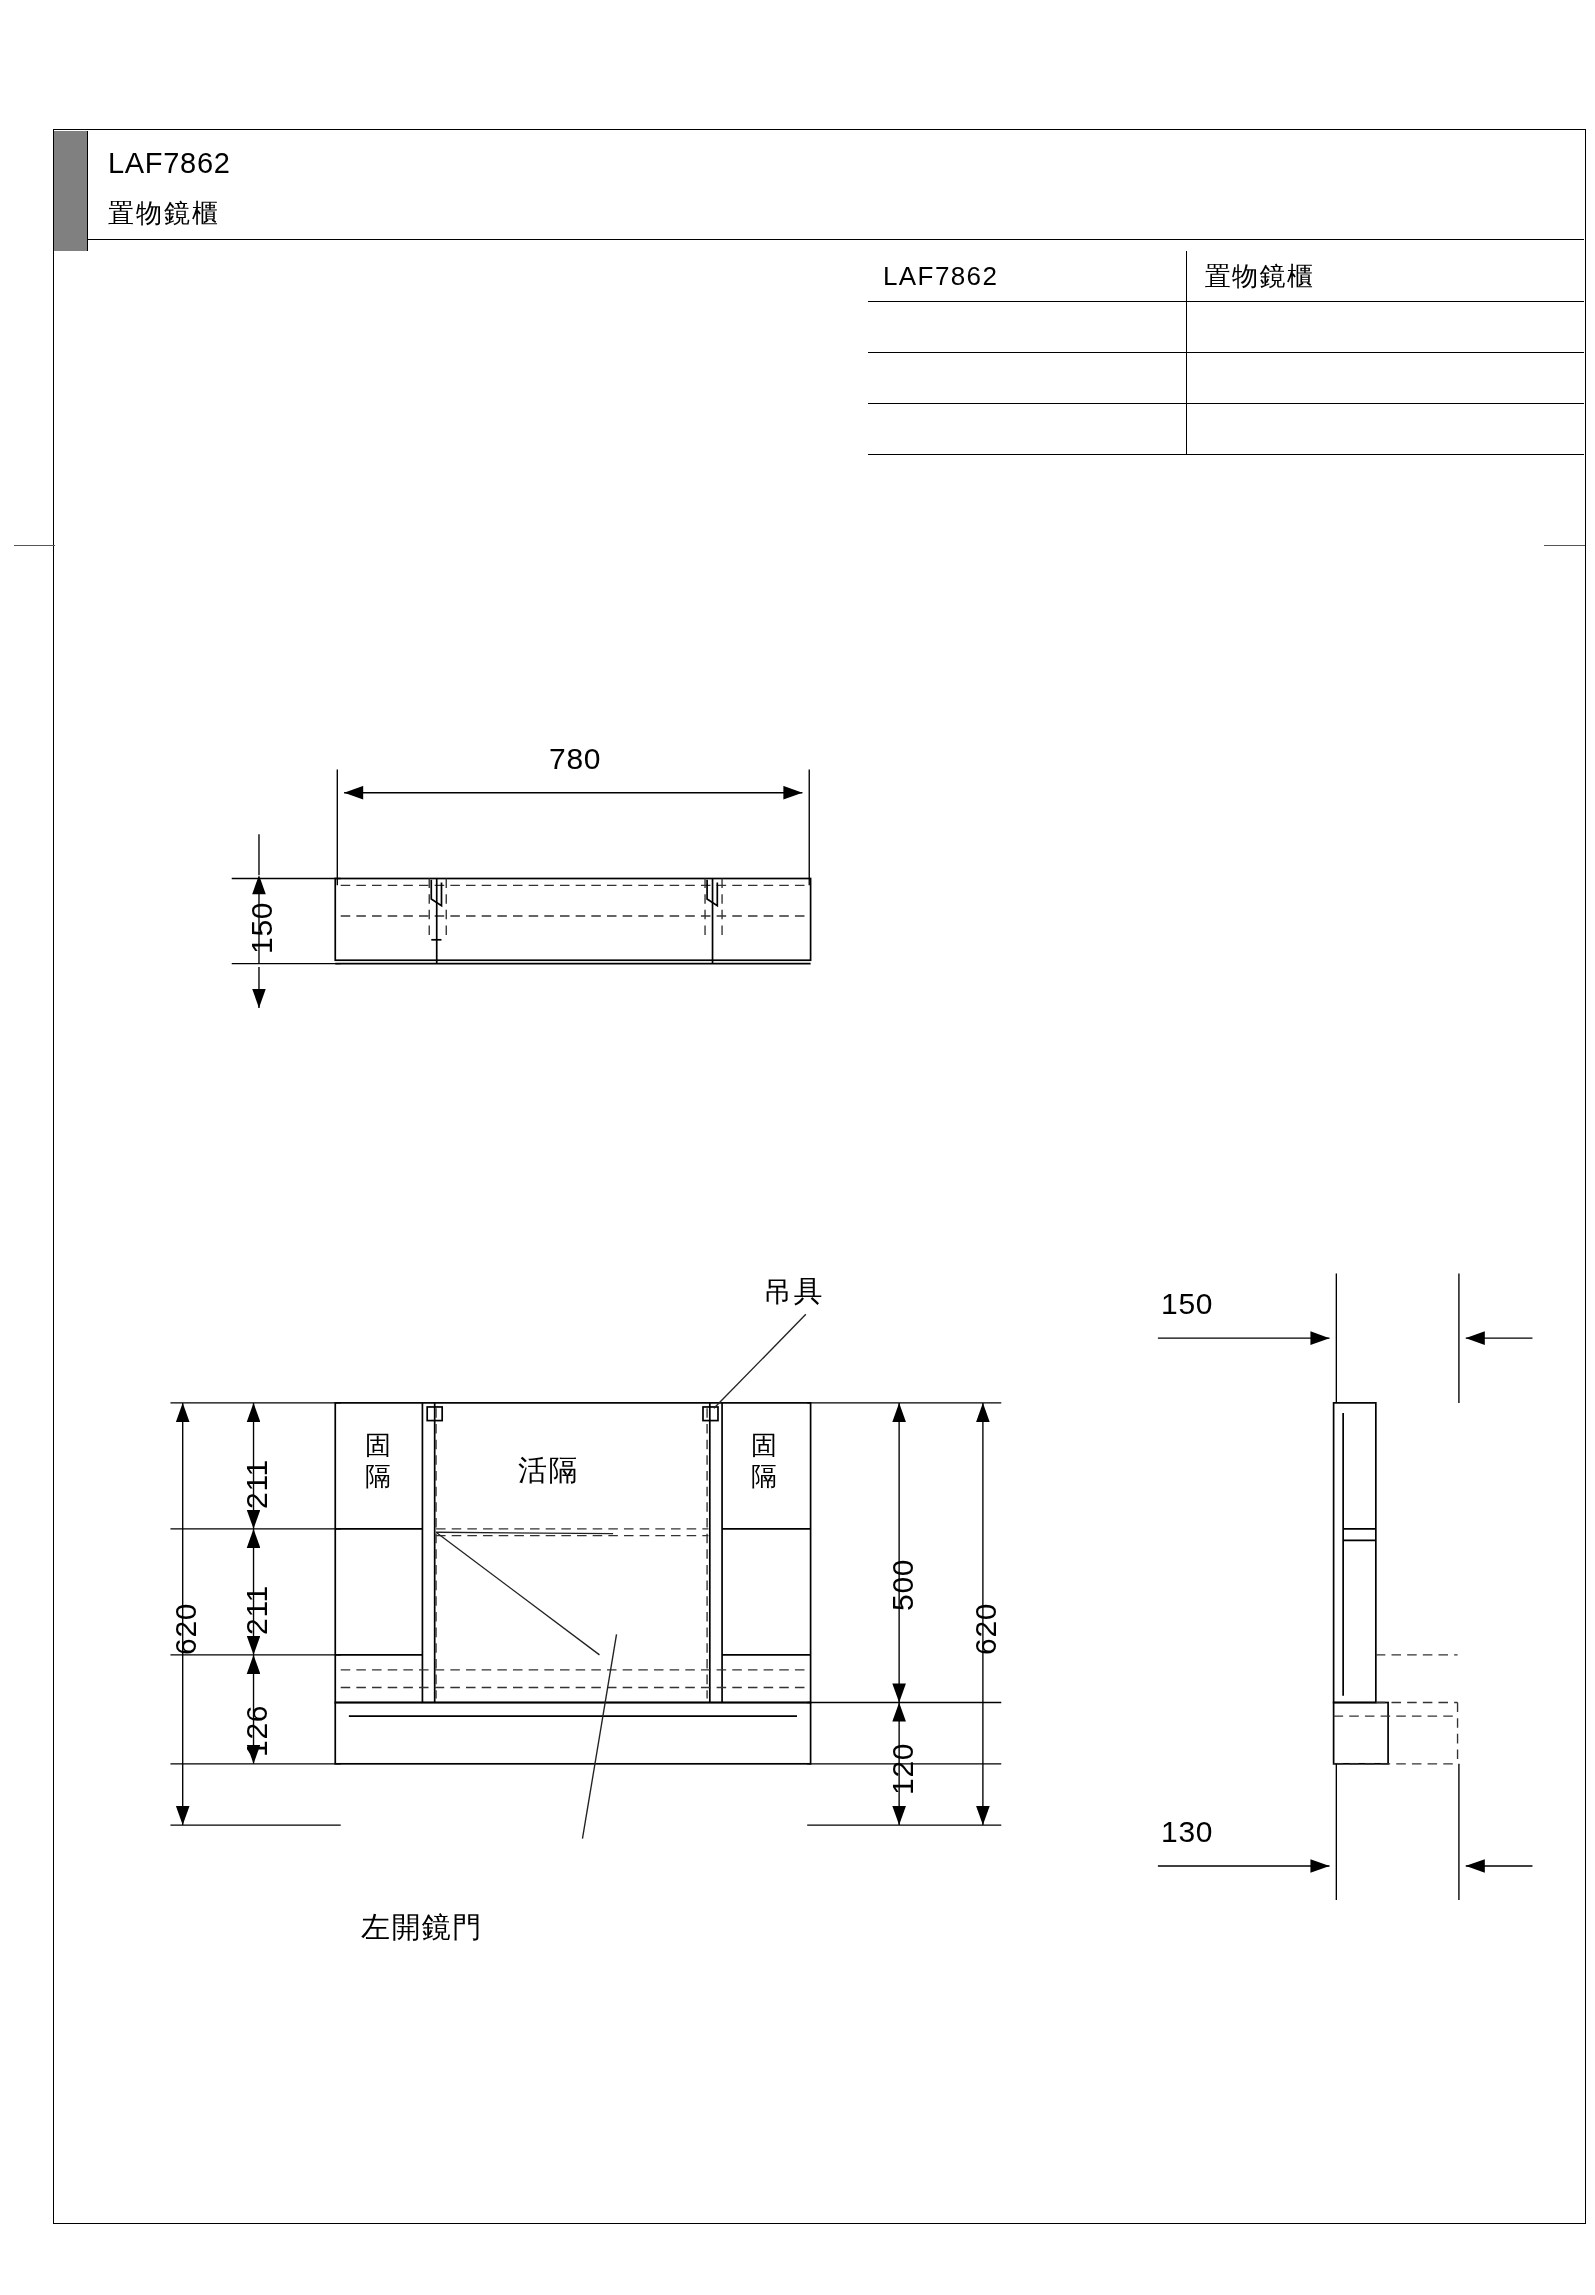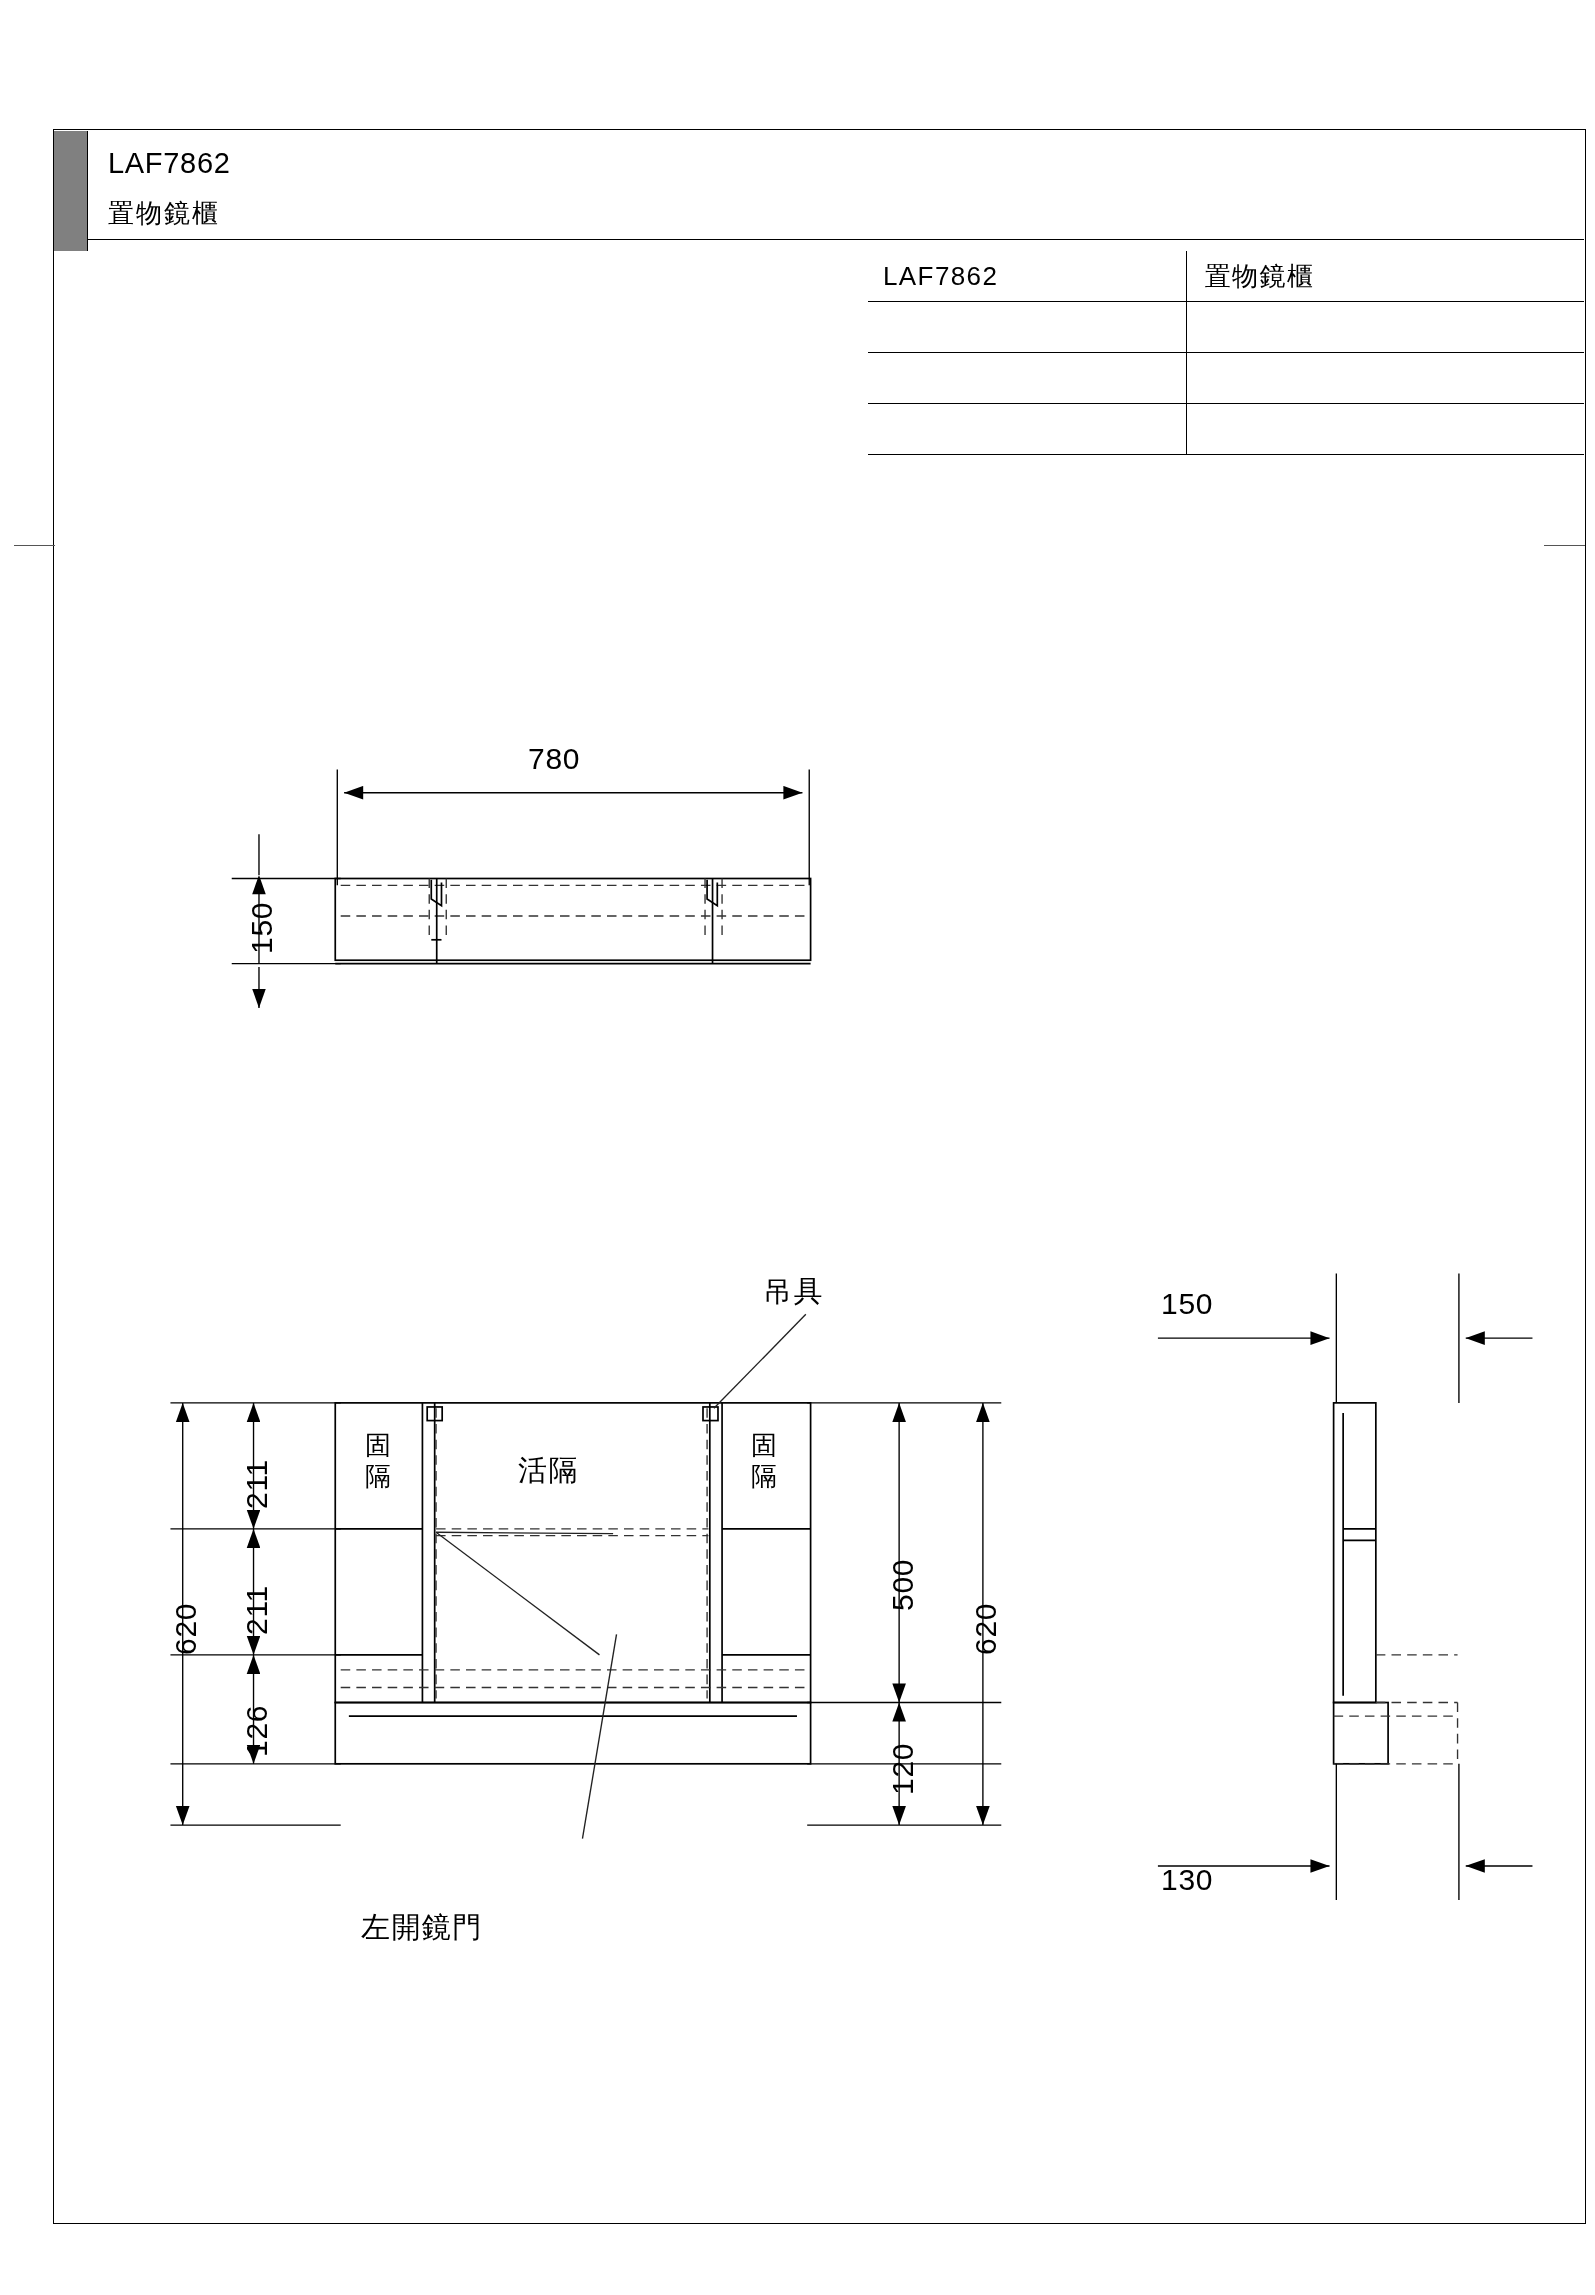--- a/index.html
+++ b/index.html
@@ -332,36 +332,36 @@
       <line x1="2142" y1="2590" x2="2142" y2="2790"></line>
 
       <line x1="1700" y1="1965" x2="1952" y2="1965" marker-end="url(#ar)"></line>
       <line x1="2152" y1="1965" x2="2250" y2="1965" marker-start="url(#arS)"></line>
 
       <line x1="1700" y1="2740" x2="1952" y2="2740" marker-end="url(#ar)"></line>
       <line x1="2152" y1="2740" x2="2250" y2="2740" marker-start="url(#arS)"></line>
     </g>
   </svg>
 
-  <div class="dim-txt" style="left:528px; top:742px;">780</div>
+  <div class="dim-txt" style="left:549px; top:742px;">780</div>
   <div class="dim-txt vert" style="left:245px; top:954px;">150</div>
 
   <div class="dim-txt vert" style="left:169px; top:1655px;">620</div>
   <div class="dim-txt vert" style="left:240px; top:1509px;">211</div>
   <div class="dim-txt vert" style="left:240px; top:1635px;">211</div>
   <div class="dim-txt vert" style="left:240px; top:1757px;">126</div>
 
   <div class="dim-txt vert" style="left:886px; top:1611px;">500</div>
   <div class="dim-txt vert" style="left:886px; top:1795px;">120</div>
   <div class="dim-txt vert" style="left:969px; top:1655px;">620</div>
 
   <div class="lbl" style="left:763px; top:1272px;">吊具</div>
   <div class="lbl" style="left:518px; top:1451px;">活隔</div>
   <div class="lbl" style="left:361px; top:1860px;margin-top:48px;">左開鏡門</div>
 
   <div class="stack-ch" style="left:363px; top:1430px;">固<br>隔</div>
   <div class="stack-ch" style="left:749px; top:1430px;">固<br>隔</div>
 
   <div class="dim-txt" style="left:1161px; top:1287px;">150</div>
-  <div class="dim-txt" style="left:1161px; top:1815px;margin-top:48px;">130</div>
+  <div class="dim-txt" style="left:1161px; top:1815px;">130</div>
 
 </div>
 
 
 </body></html>

